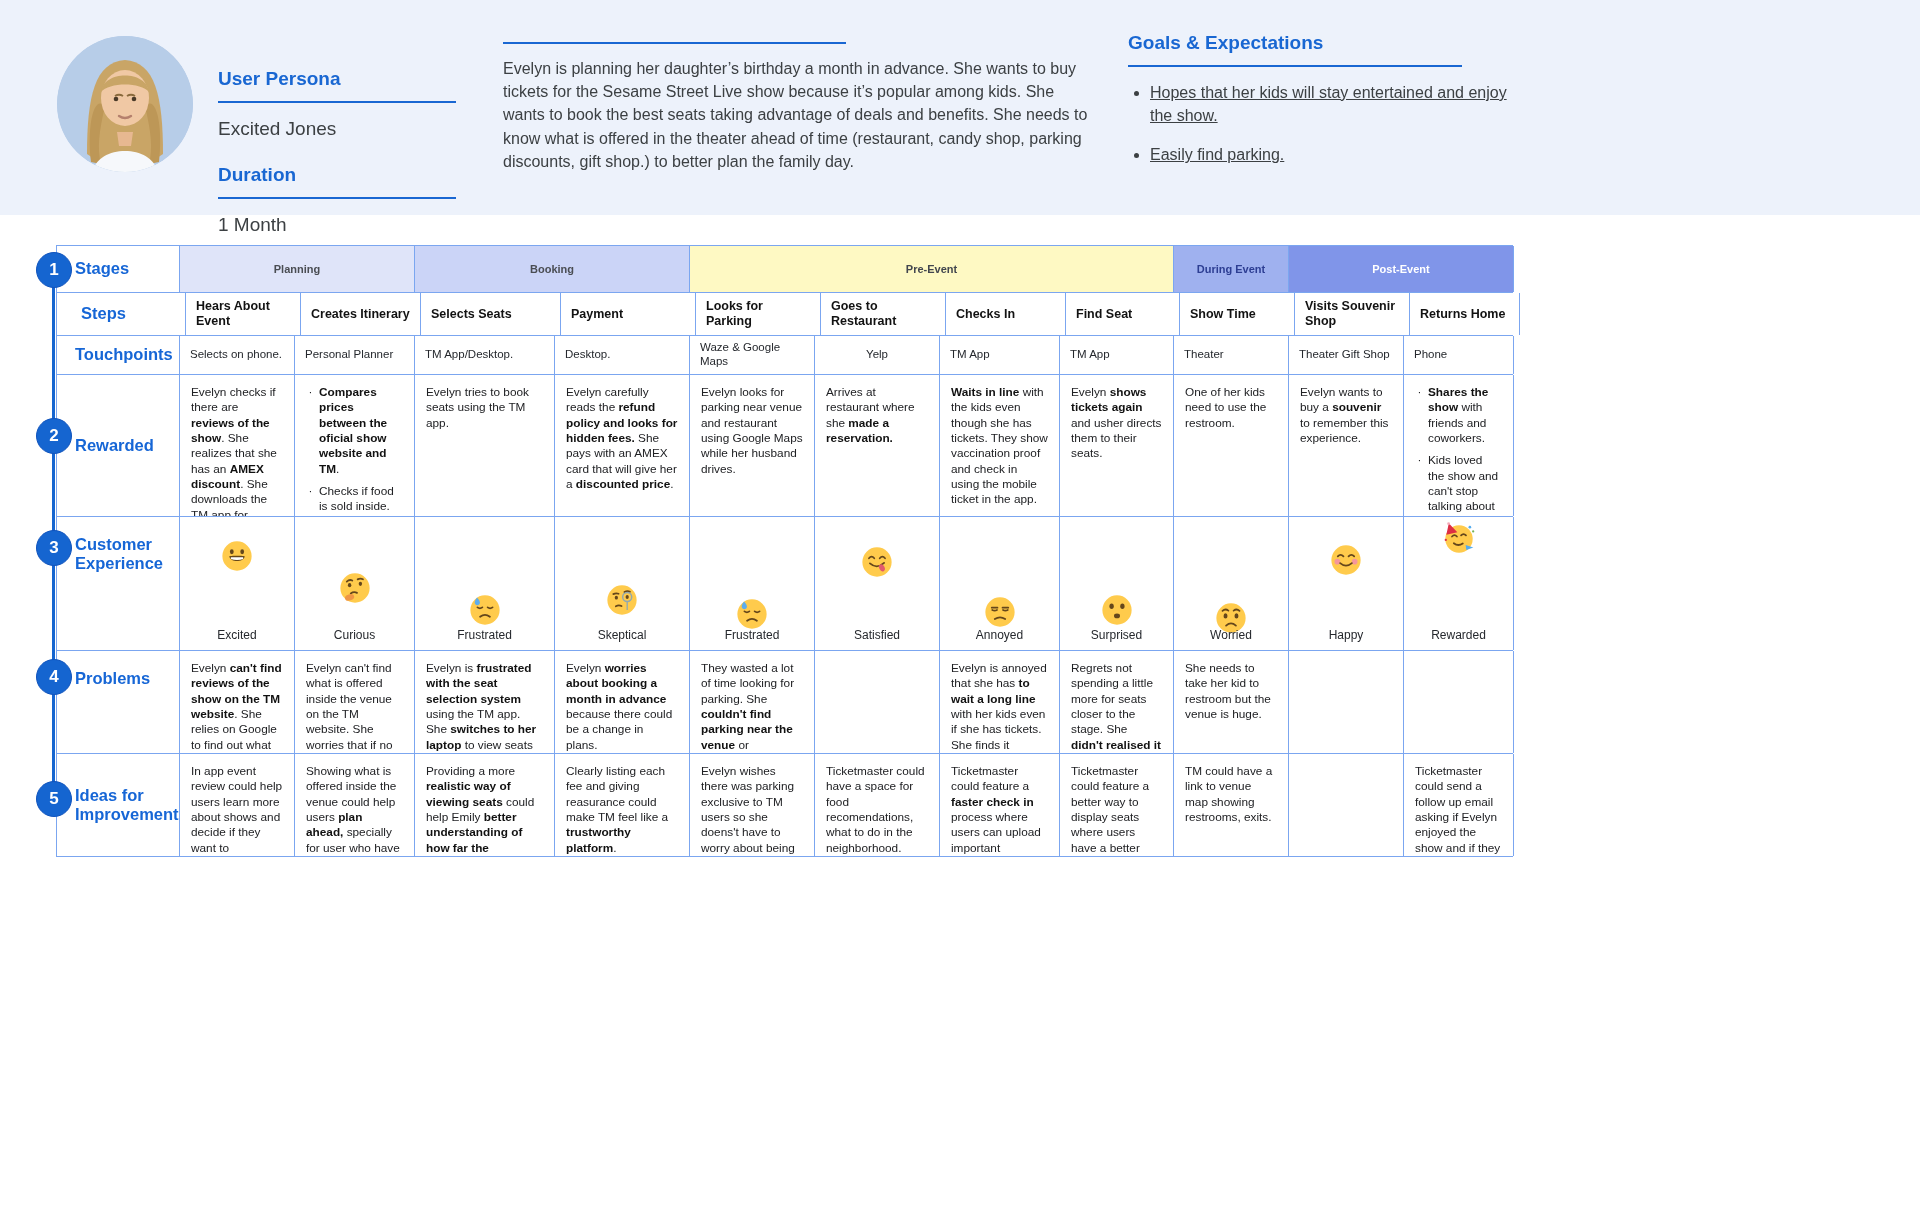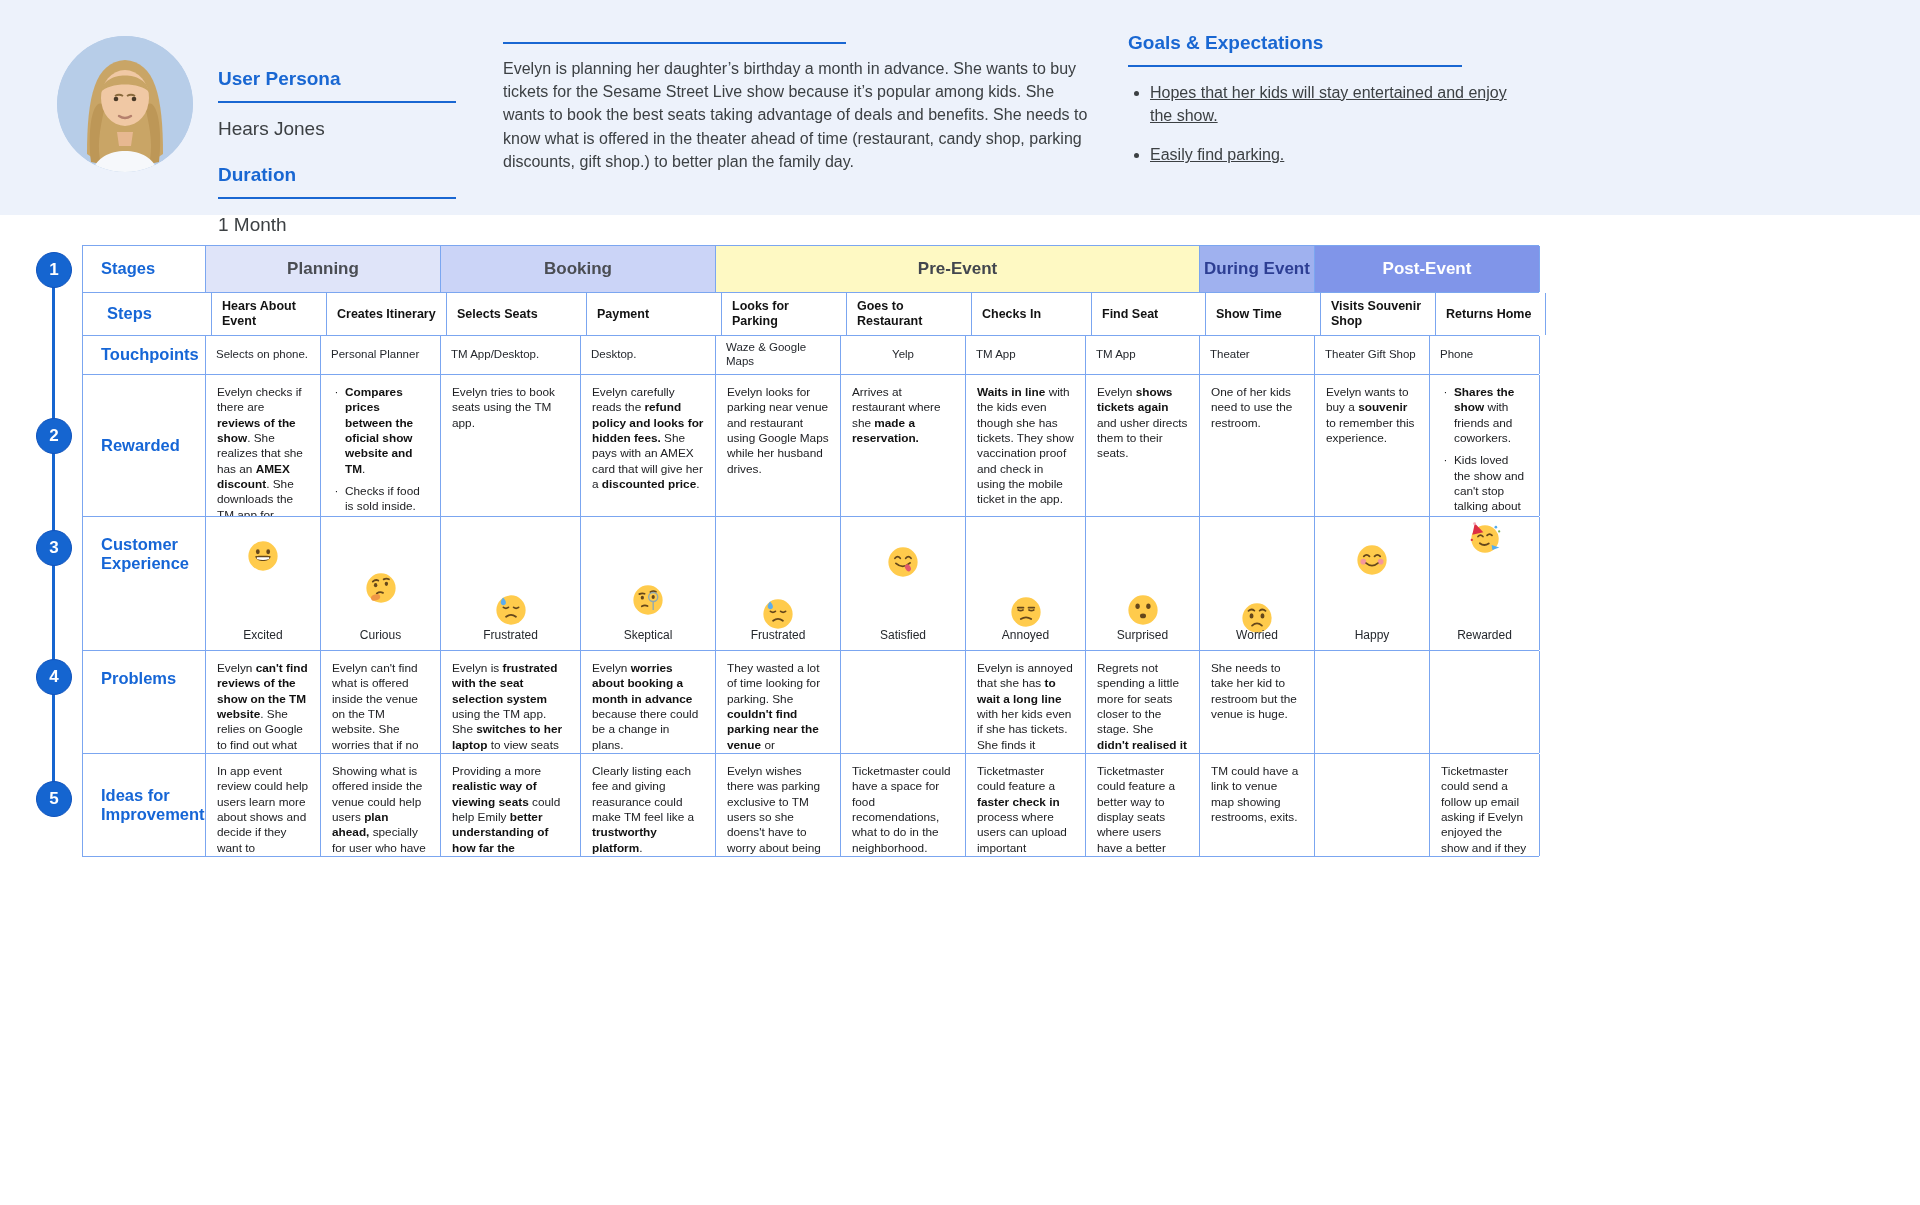--- a/index.html
+++ b/index.html
@@ -24,30 +24,30 @@
   .persona-duration{font-size:19px;color:#3c4043;margin-top:15px;}
   .scenario-text{font-size:16px;line-height:1.45;color:#3c4043;margin-top:13px;}
   .goals-list{margin:14px 0 0 0;padding-left:22px;font-size:16px;line-height:1.45;color:#3c4043;}
   .goals-list li{margin-bottom:16px;text-decoration:underline;}
   
   .rail-line{position:absolute;left:52px;top:269px;width:3px;height:529px;background:#1565d0;}
   .num-badge{position:absolute;left:36px;width:34px;height:34px;border-radius:50%;
     background:#1565d0;border:1.5px solid #0f53bd;color:#fff;display:flex;align-items:center;
     justify-content:center;font-size:17px;font-weight:700;z-index:3;}
   
-  .journey{position:absolute;left:82px;top:245px;width:1457px;border-top:1.5px solid #7ba6f0;}
+  .journey{position:absolute;left:56px;top:245px;width:1457px;border-top:1.5px solid #7ba6f0;}
   .jrow{display:grid;grid-template-columns:123px 115px 120px 140px 135px 125px 125px 120px 114px 115px 115px 110px;
     border-left:1.5px solid #7ba6f0;border-bottom:1.5px solid #7ba6f0;background:#fff;}
   .cell{border-right:1.5px solid #7ba6f0;overflow:hidden;box-sizing:border-box;}
   .r-stages{height:46px;} .r-steps{height:42px;padding-left:6px;} .r-touch{height:38px;}
   .r-act{height:141px;} .r-exp{height:133px;} .r-prob{height:102px;} .r-ideas{height:102px;}
   .rowlabel{display:flex;align-items:center;padding-left:18px;color:#1666d6;font-size:16.5px;
     font-weight:600;line-height:1.18;}
   .rowlabel.top{align-items:flex-start;padding-top:18px;}
-  .stage-cell{display:flex;align-items:center;justify-content:center;font-size:17px;font-weight:600;}
+  .stage-cell{display:flex;align-items:center;justify-content:center;font-size:11px;font-weight:600;}
   .step-cell{display:flex;align-items:center;padding:4px 10px;font-size:12.5px;font-weight:700;color:#121212;line-height:1.2;}
   .touch-cell{display:flex;align-items:center;padding:4px 10px;font-size:11.5px;color:#25282d;line-height:1.2;}
   .touch-cell.center{justify-content:center;}
   .text-cell{padding:10px 11px;font-size:11.8px;color:#202124;line-height:1.3;}
   .text-cell b{font-weight:700;color:#111;}
   .bullets{margin:0;padding-left:13px;list-style-type:"\00b7\00a0\00a0";}
   .bullets li{margin-bottom:7px;}
   .exp-cell{position:relative;}
   .emoji{position:absolute;left:50%;transform:translateX(-50%);width:34px;height:34px;}
   .exp-label{position:absolute;bottom:8px;left:0;width:100%;text-align:center;font-size:12px;color:#25282d;}
@@ -69,21 +69,21 @@
         <circle cx="77" cy="63" r="2.3" fill="#4a3a28"></circle>
       <path d="M62 80 q6 4 12 0" stroke="#b5806d" stroke-width="2.4" fill="none" stroke-linecap="round"></path>
       <path d="M36 136 C40 108 96 108 100 136 Z" fill="#f6f8fb"></path>
       <path d="M60 96 h16 l-2 14 h-12 Z" fill="#e7b891"></path>
     </svg>
   </div>
 
   <div class="hero-sec sec-persona">
     <div class="sec-title">User Persona</div>
     <div class="rule"></div>
-    <div class="persona-name">Hears Jones</div>
+    <div class="persona-name">Excited Jones</div>
     <div class="sec-title persona-duration-title">Duration</div>
     <div class="rule"></div>
     <div class="persona-duration">1 Month</div>
   </div>
 
   <div class="hero-sec sec-scenario">
     <div class="rule"></div>
     <div class="scenario-text">Evelyn is planning her daughter’s birthday a month in advance. She wants to buy tickets for the Sesame Street Live show because it’s popular among kids. She wants to book the best seats taking advantage of deals and benefits. She needs to know what is offered in the theater ahead of time (restaurant, candy shop, parking discounts, gift shop.) to better plan the family day.</div>
   </div>
 

